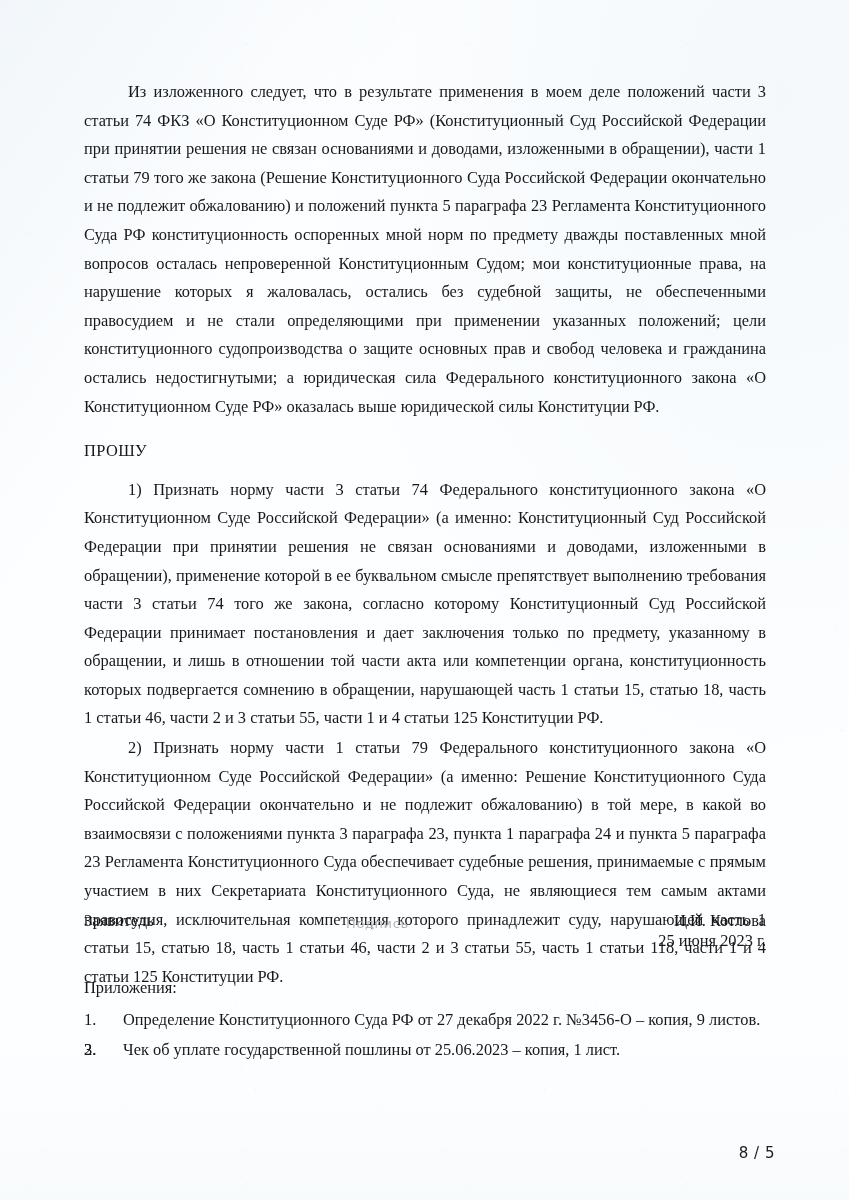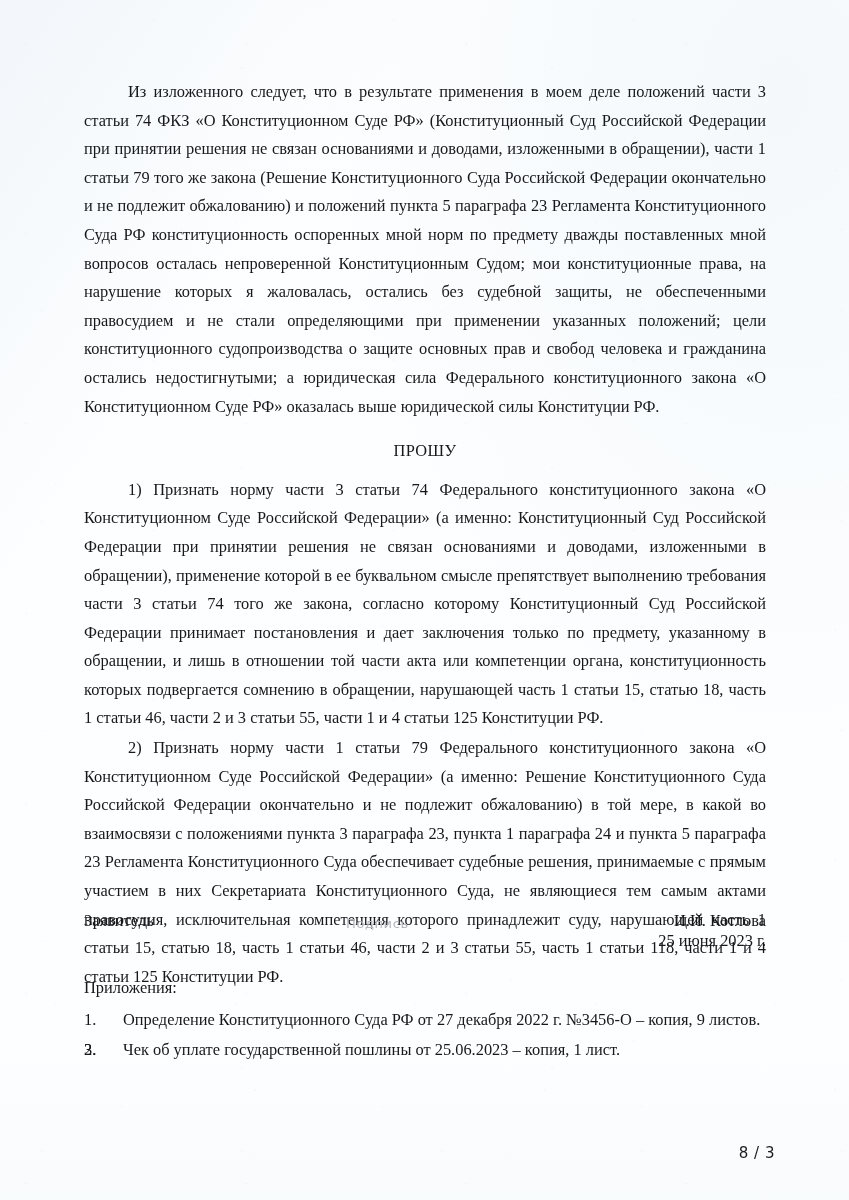--- a/index.html
+++ b/index.html
@@ -61,21 +61,21 @@
     text-indent: 44px;
     hyphens: none;
   }
 
   p.para + p.para {
     margin-top: 1px;
   }
 
   .centered-heading {
     margin: 16px 0 10px 0;
-    text-align: center;
+    text-align: left;
     font-size: 16.4px;
     line-height: 28.6px;
     text-indent: 0;
     letter-spacing: 0.4px;
   }
 
   
   .sig-block {
     position: absolute;
     left: 84px;
@@ -199,15 +199,15 @@
       <li>
         <span class="num">2.</span>
       </li>
       <li>
         <span class="num">3.</span>
         <span>Чек об уплате государственной пошлины от 25.06.2023  – копия, 1 лист.</span>
       </li>
     </ol>
   </div>
 
-  <div class="page-footer">8 / 3</div>
+  <div class="page-footer">8 / 5</div>
 
 </div>
 
 </body></html>

